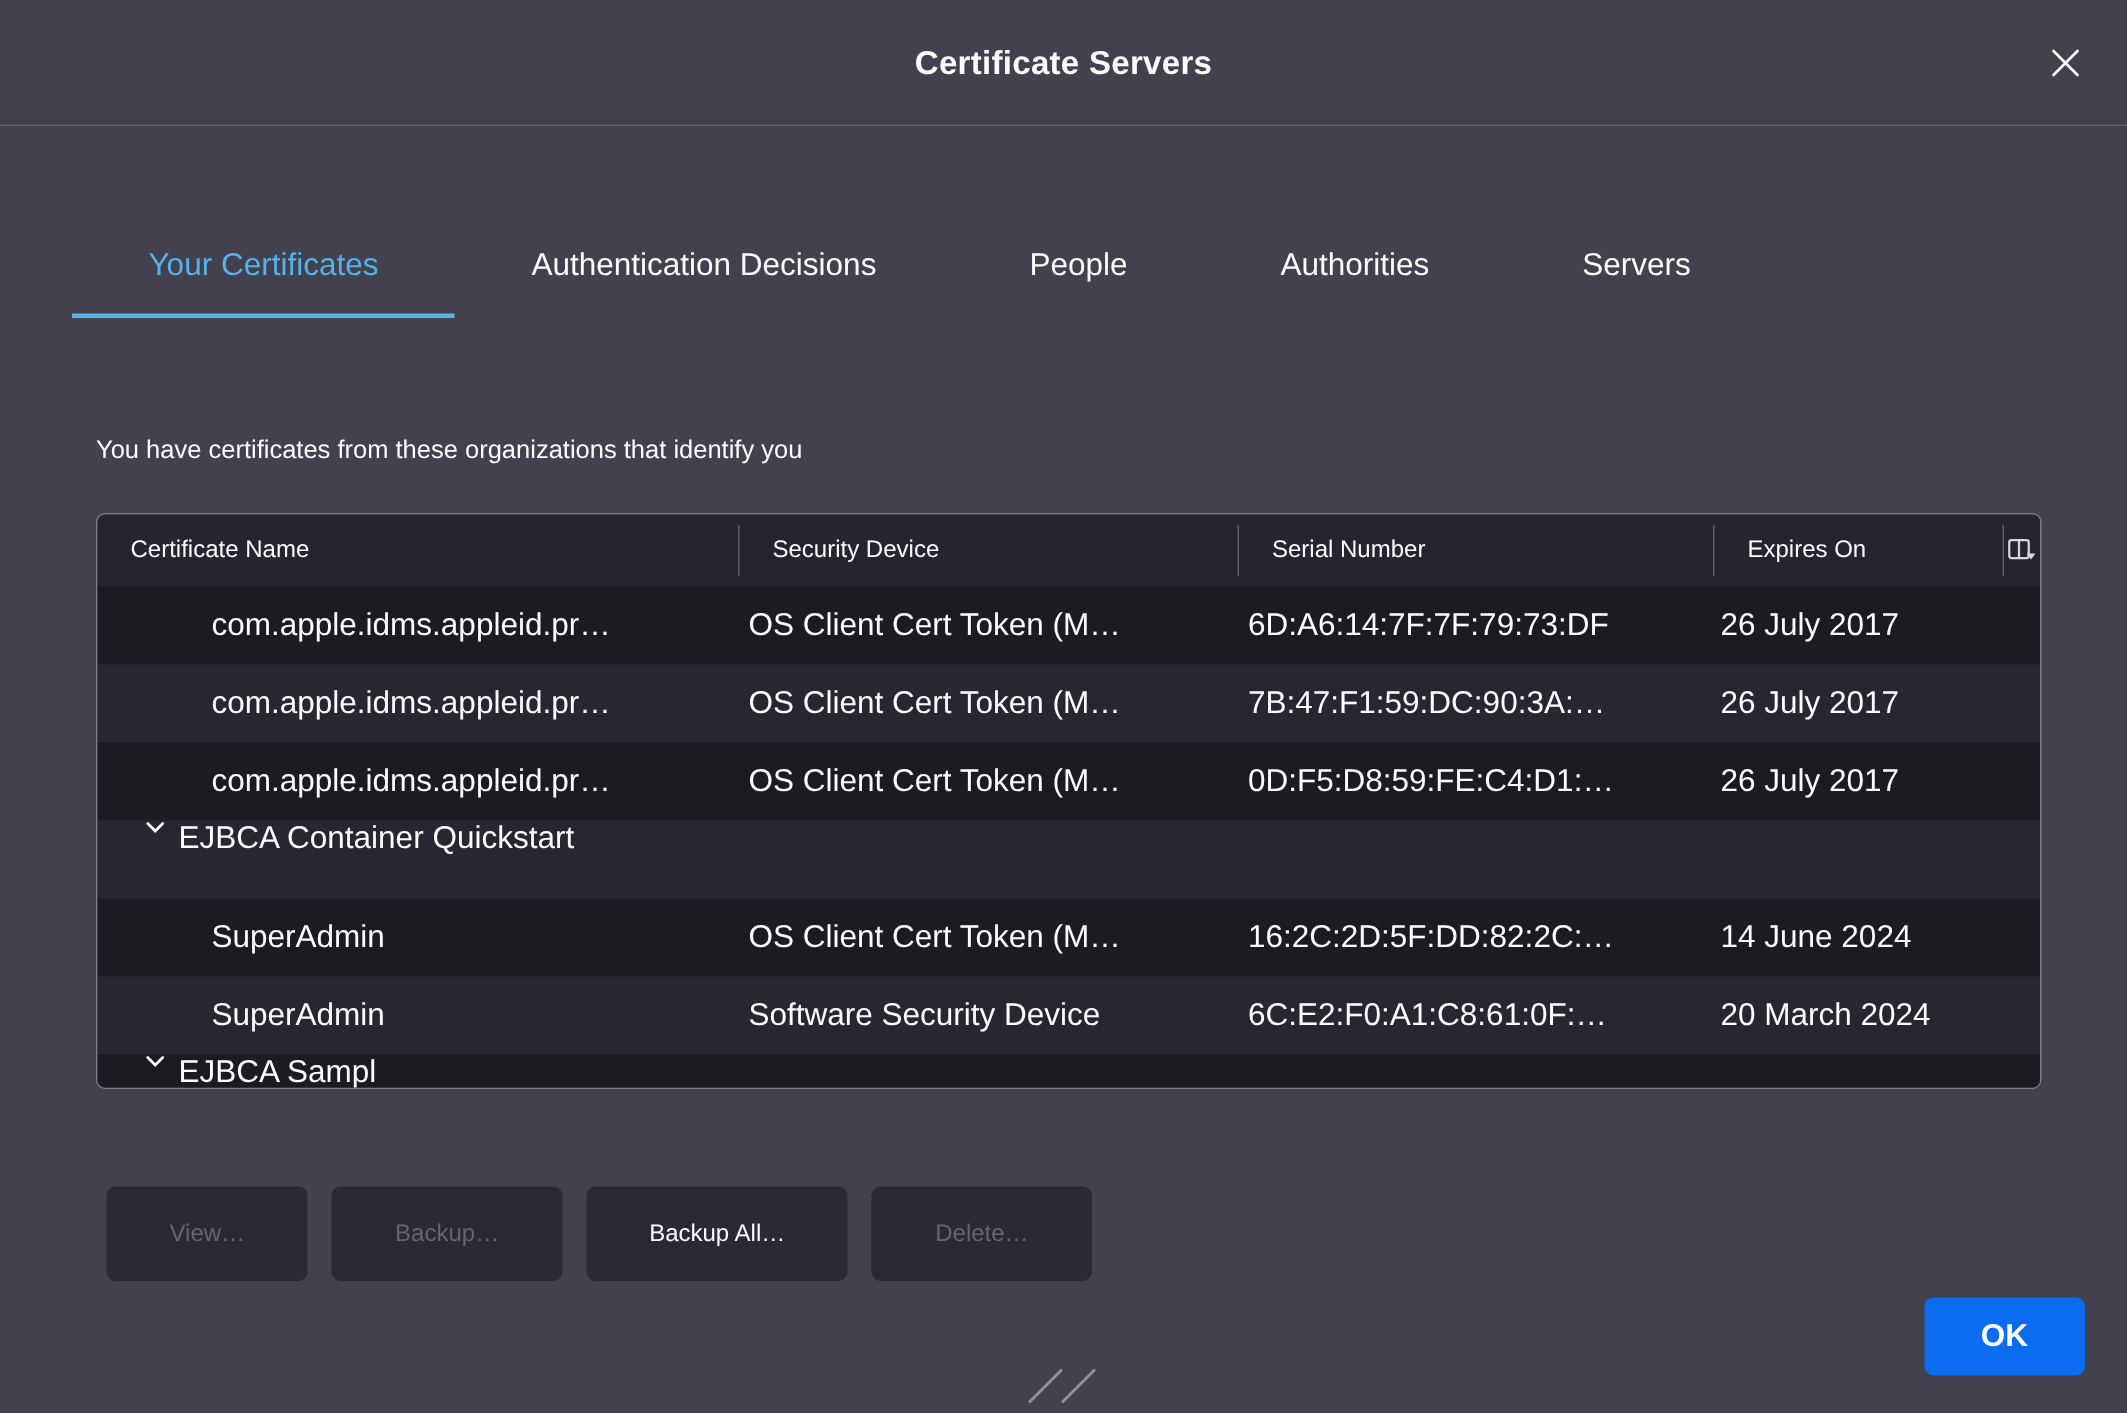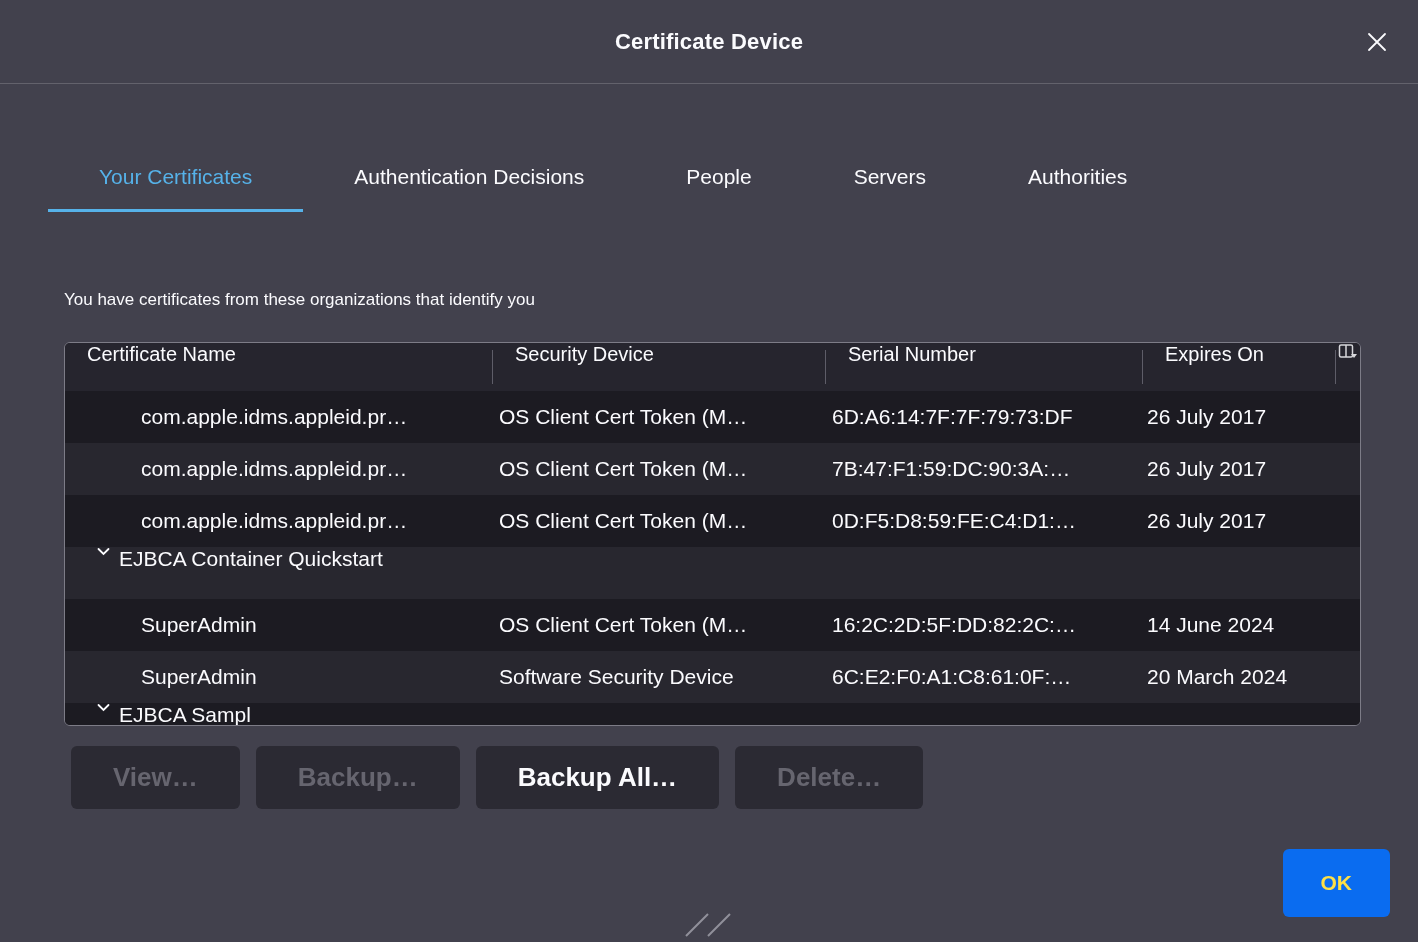--- a/index.html
+++ b/index.html
@@ -45,80 +45,80 @@
     border:1px solid #7d7c87; border-radius:6px;
     overflow:hidden; background:var(--row-dark);
   }
   .grid {
     display:grid;
     grid-template-columns:428px 333px 317px 193px 1fr;
     align-items:center;
   }
   .thead { height:48px; background:#26252e; }
   .th {
-    position:relative; height:48px; display:flex; align-items:flex-start;
-    padding-left:22px; font-size:20px; white-space:nowrap; cursor:pointer;
+    position:relative; height:48px; display:flex; align-items:center;
+    padding-left:22px; font-size:16px; white-space:nowrap; cursor:pointer;
   }
   .th::after {
     content:""; position:absolute; right:0; top:7px; bottom:7px;
     width:1px; background:#5e5d68;
   }
   .th-picker { padding:0; justify-content:center; }
   .th-picker::after { display:none; }
   .row { height:52px; font-size:21px; cursor:default; }
   .tbody .row:nth-child(odd) { background:var(--row-dark); }
   .tbody .row:nth-child(even) { background:var(--row-light); }
   .cell { white-space:nowrap; overflow:hidden; }
   .cell-name { padding-left:76px; }
   .cell-device, .cell-serial { padding-left:6px; }
   .cell-expires { padding-left:4px; }
   .row.group { display:flex; align-items:flex-start; padding-left:32px; gap:9px; }
   .chev { display:flex; align-items:center; }
   .actions { display:flex; gap:16px; margin:20px 0 0 71px; }
   .btn {
     height:63px; padding:0 42px; border:none; border-radius:6px;
     background:var(--button-background); color:var(--text);
-    font-size:26px; font-weight:700; font-family:inherit; cursor:pointer;
+    font-size:16px; font-weight:400; font-family:inherit; cursor:pointer;margin-top:45px;
   }
   .btn.disabled { color:var(--disabled-text); cursor:default; }
   .ok-btn {
     position:absolute; right:28px; bottom:25px;
-    height:68px; padding:0 38px; border:none; border-radius:6px;
-    background:var(--primary-button); color:#fde047;
+    height:52px; padding:0 38px; border:none; border-radius:6px;
+    background:var(--primary-button); color:#ffffff;
     font-size:21px; font-weight:700; font-family:inherit; cursor:pointer;
   }
   .grippy { position:absolute; left:684px; bottom:0; }
 </style>
 </head>
 <body>
 
 <div class="titlebar">
-  <div class="title">Certificate Device</div>
+  <div class="title">Certificate Servers</div>
   <button class="close-btn">
     <svg width="24" height="24" viewBox="0 0 24 24">
       <path d="M4 4 L20 20 M20 4 L4 20" stroke="#fbfbfe" stroke-width="1.8" fill="none" stroke-linecap="round"></path>
     </svg>
   </button>
 </div>
 
 <div class="tabs">
   <div class="tab active">
     <span>Your Certificates</span>
   </div>
   <div class="tab">
     <span>Authentication Decisions</span>
   </div>
   <div class="tab">
     <span>People</span>
   </div>
   <div class="tab">
+    <span>Authorities</span>
+  </div>
+  <div class="tab">
     <span>Servers</span>
-  </div>
-  <div class="tab">
-    <span>Authorities</span>
   </div>
 </div>
 
 <div class="intro">You have certificates from these organizations that identify you</div>
 
 <div class="table-wrap">
   <div class="thead grid">
     <div class="th">
       <span>Certificate Name</span>
     </div>

